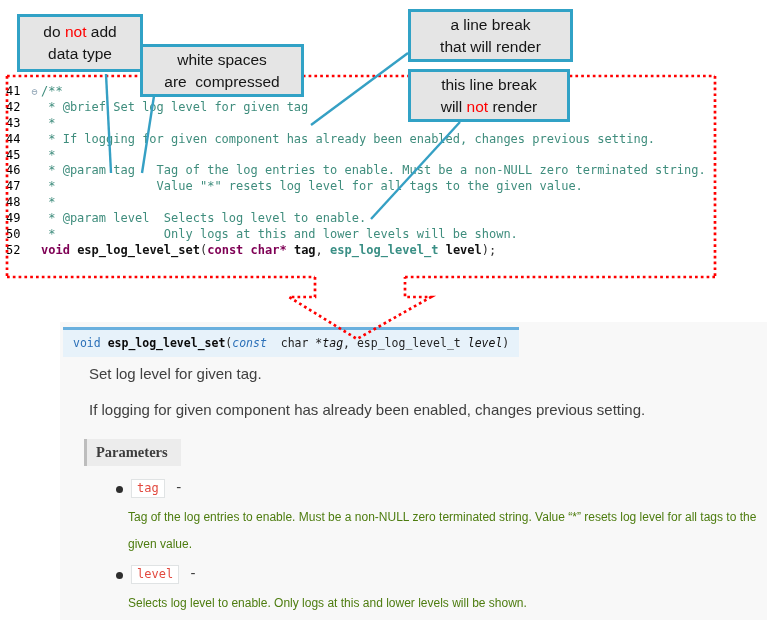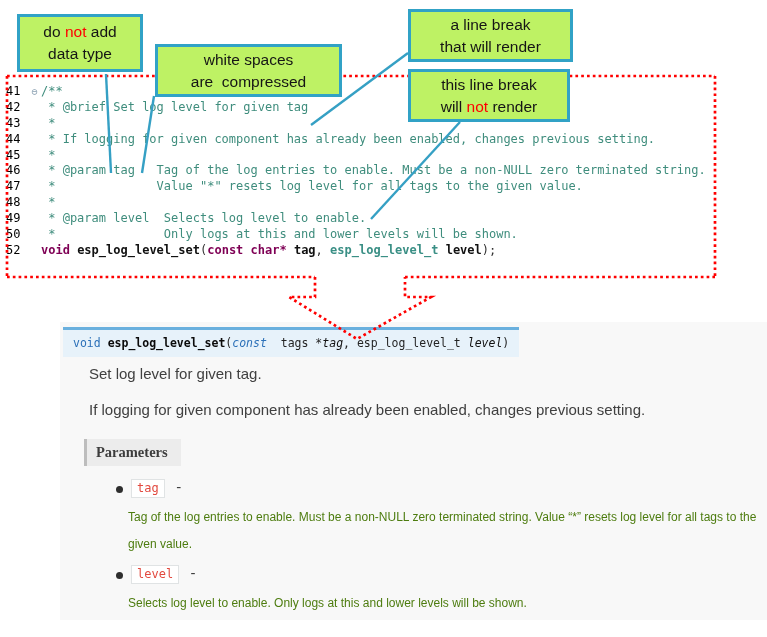--- a/index.html
+++ b/index.html
@@ -17,28 +17,28 @@
   .seg-kw{color:#7f0055;font-weight:bold;}
   .seg-fn{color:#111;font-weight:bold;}
   .seg-typ{color:#3a8f85;font-weight:bold;}
 
   
   .overlay{position:absolute;left:0;top:0;z-index:2;pointer-events:none;}
   .red{stroke:#ff0000;stroke-width:2.7;fill:none;stroke-dasharray:2.7 3.1;}
   .teal{stroke:#35a0c4;stroke-width:2.4;}
 
   
-  .callout{position:absolute;z-index:3;box-sizing:border-box;background:#bef264;
+  .callout{position:absolute;z-index:3;box-sizing:border-box;background:#e5e5e5;
            border:3px solid #31a2c6;display:flex;flex-direction:column;
            justify-content:center;align-items:center;
            font-size:15.5px;color:#151515;}
   .co-line{white-space:pre;line-height:1.4;}
   .seg-red{color:#fe0000;}
   #co-a{left:17px;top:14px;width:126px;height:58px;}
-  #co-b{left:155px;top:44px;width:187px;height:53px;text-align:right;}
+  #co-b{left:140px;top:44px;width:164px;height:53px;text-align:right;}
   #co-c{left:408px;top:9px;width:165px;height:53px;}
   #co-d{left:408px;top:69px;width:162px;height:53px;}
 
   
   .panel{position:absolute;left:60px;top:322px;width:707px;height:298px;
          background:#f8f8f8;z-index:1;color:#404040;}
   .sig{position:absolute;left:3px;top:5px;display:inline-block;
        background:#e7f2fa;border-top:3px solid #6ab0de;padding:6px 10px 7px;
        font-family:"DejaVu Sans Mono",monospace;font-size:11.5px;color:#242424;white-space:pre;}
   .seg-skw{color:#2b70b8;}
@@ -102,21 +102,21 @@
   <div class="callout" id="co-c">
     <div class="co-line"><span>a line break</span></div>
     <div class="co-line"><span>that will render</span></div>
   </div>
   <div class="callout" id="co-d">
     <div class="co-line"><span>this line break</span></div>
     <div class="co-line"><span>will </span><span class="seg-red">not</span><span> render</span></div>
   </div>
 
   <div class="panel">
-    <div class="sig"><span class="seg-skw">void </span><span class="seg-sname">esp_log_level_set</span><span>(</span><span class="seg-sconst">const</span><span>  tags *</span><span class="seg-sarg">tag</span><span>, </span><span>esp_log_level_t </span><span class="seg-sarg">level</span><span>)</span></div>
+    <div class="sig"><span class="seg-skw">void </span><span class="seg-sname">esp_log_level_set</span><span>(</span><span class="seg-sconst">const</span><span>  char *</span><span class="seg-sarg">tag</span><span>, </span><span>esp_log_level_t </span><span class="seg-sarg">level</span><span>)</span></div>
     <p class="brief">Set log level for given tag.</p>
     <p class="detail">If logging for given component has already been enabled, changes previous setting.</p>
     <div class="params-head">Parameters</div>
 
     <div class="param-item" id="pi-1">
       <span class="bullet"></span>
       <span class="badge">tag</span>
       <span class="dash">-</span>
       <div class="param-desc">Tag of the log entries to enable. Must be a non-NULL zero terminated string. Value “*” resets log level for all tags to the given value.</div>
     </div>

